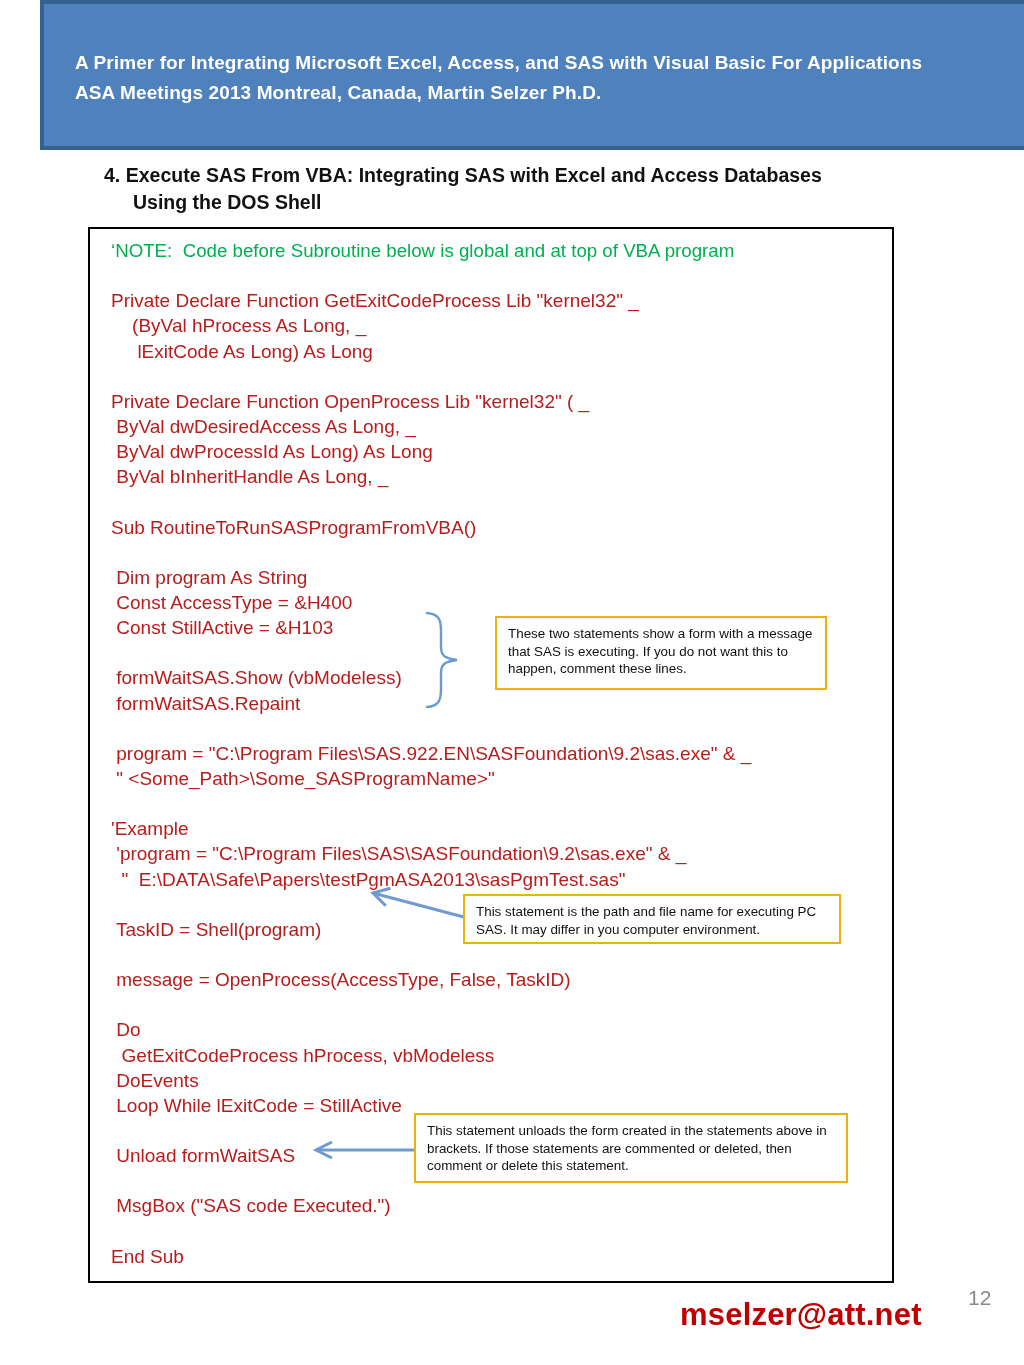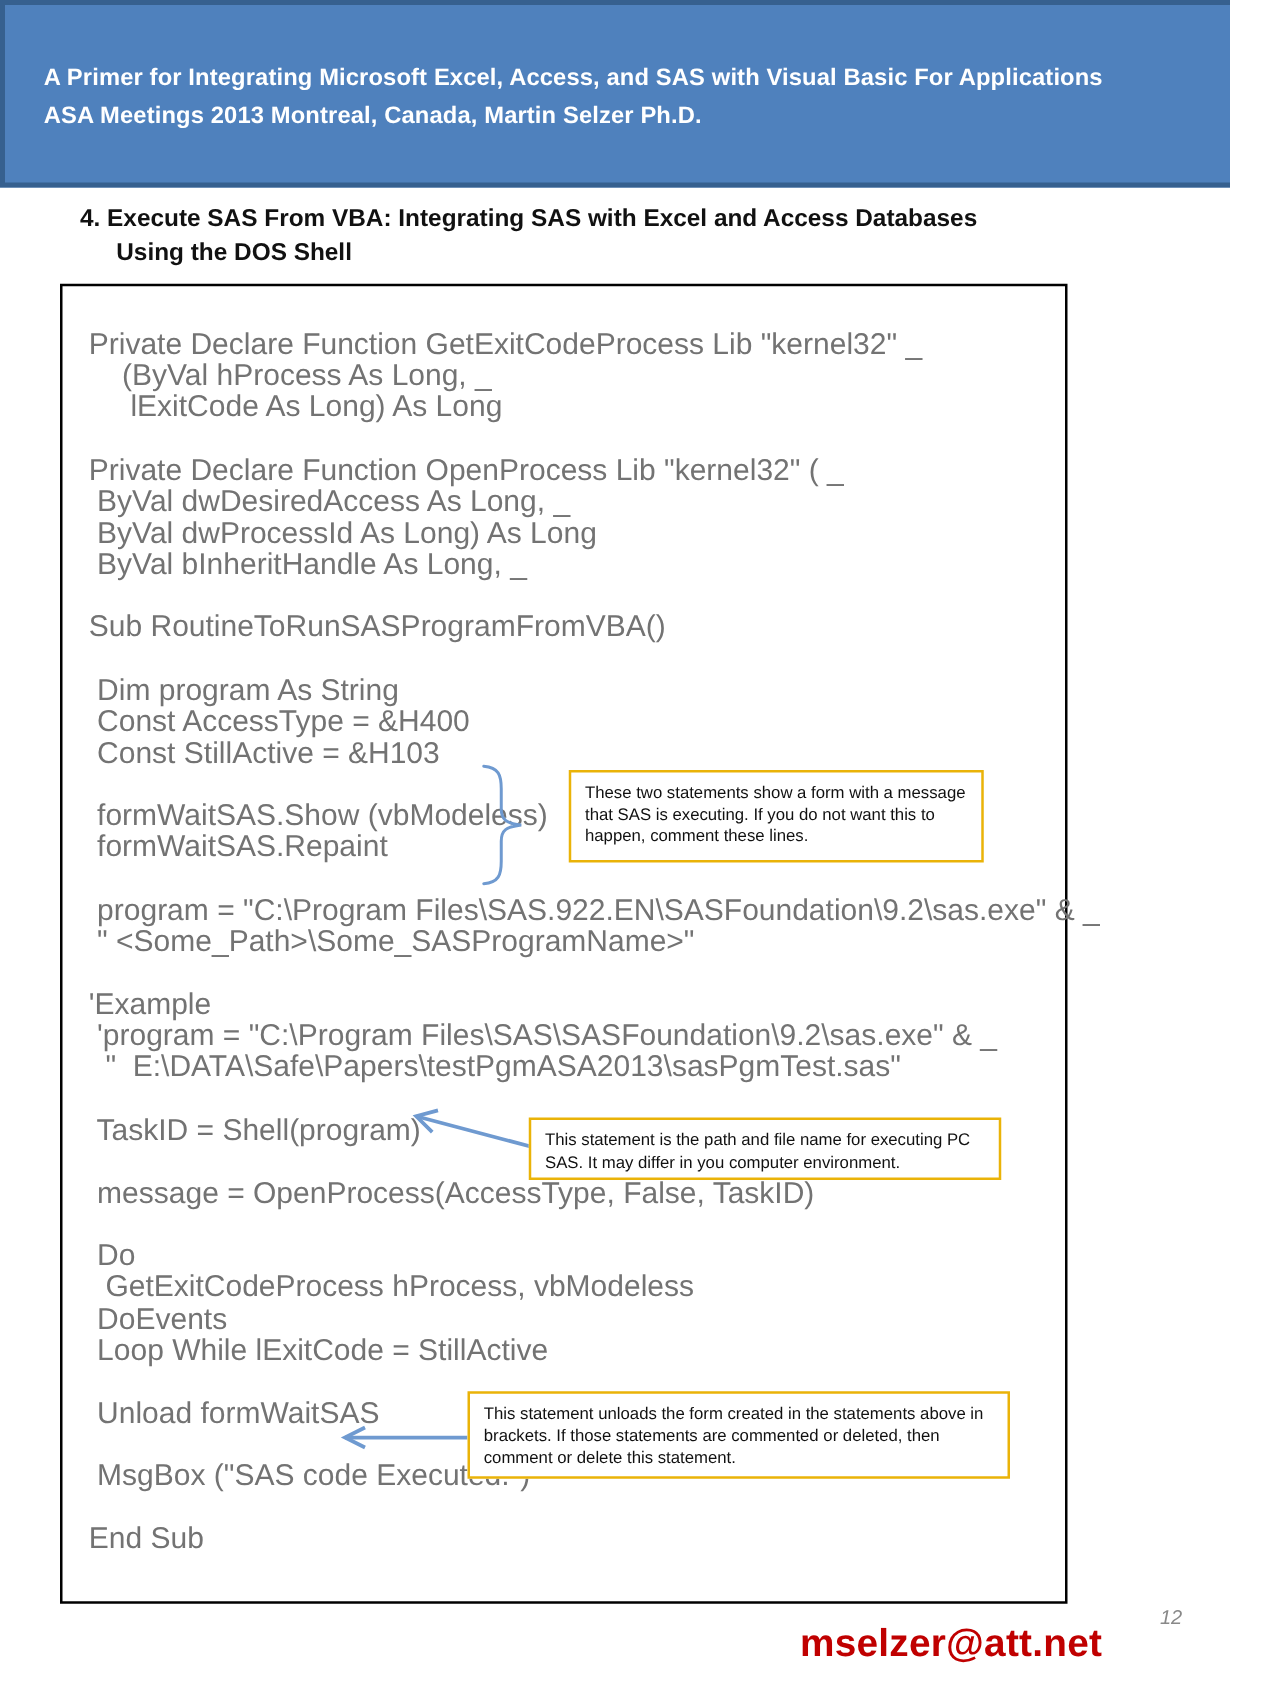--- a/index.html
+++ b/index.html
@@ -1,18 +1,18 @@
 <!DOCTYPE html>
 <html><head>
 <meta charset="utf-8">
 <style>
   html,body{margin:0;padding:0;background:#ffffff;}
   .slide{
     position:relative;width:984px;height:1365px;background:#ffffff;
-    font-family:"Liberation Sans",sans-serif;overflow:hidden;
+    font-family:"Liberation Sans",sans-serif;overflow:hidden;margin-left:40px;
   }
   
   .banner{
     position:absolute;left:0;top:0;width:1024px;height:150px;
     background:#4f81bd;border:4px solid #36608f;box-sizing:border-box;
     padding:44px 0 0 31px;
   }
   .banner-line{
     color:#ffffff;font-size:19px;font-weight:bold;line-height:30px;
     letter-spacing:.1px;
@@ -27,40 +27,40 @@
   .code-box{
     position:absolute;left:48px;top:227px;width:806px;height:1056px;
     background:#ffffff;border:2px solid #000000;box-sizing:border-box;
     padding:9px 8px 0 21px;
   }
   .code-note{
     color:#00b050;font-size:18.7px;line-height:25.15px;height:25.15px;
     white-space:pre;
   }
   .code-line{
-    color:#737373;font-size:24px;line-height:25.15px;height:25.15px;
+    color:#b91c1c;font-size:19px;line-height:25.15px;height:25.15px;
     white-space:pre;
   }
   
   .callout{
     position:absolute;background:#ffffff;border:2px solid #eab308;
     box-sizing:border-box;color:#111111;font-size:13.4px;line-height:17.6px;
     padding:7px 10px 6px 11px;
   }
   .callout-1{left:455px;top:616px;width:332px;height:74px;}
   .callout-2{left:423px;top:894px;width:378px;height:50px;}
   .callout-3{left:374px;top:1113px;width:434px;height:70px;}
   
   .shape{position:absolute;}
   .brace{left:384px;top:611px;}
   .arrow-diag{left:325px;top:884px;}
   .arrow-horiz{left:268px;top:1136px;}
   
   .page-number{
-    position:absolute;left:928px;top:1286px;color:#898989;font-size:16px;font-style:italic;
+    position:absolute;left:928px;top:1286px;color:#898989;font-size:21px;
   }
   .email{
     position:absolute;left:640px;top:1297px;width:250px;
     color:#c00000;font-size:31px;font-weight:600;
     letter-spacing:.2px;white-space:nowrap;
   }
 </style>
 </head>
 <body>
 
@@ -70,20 +70,21 @@
     <div class="banner-line">A Primer for Integrating Microsoft Excel, Access, and SAS with Visual Basic For Applications</div>
     <div class="banner-line">ASA Meetings 2013 Montreal, Canada, Martin Selzer Ph.D.</div>
   </header>
 
   <div class="heading">
     <div>4.  Execute SAS From VBA:  Integrating SAS with Excel and Access Databases</div>
     <div class="heading-line2">Using the DOS Shell</div>
   </div>
 
   <div class="code-box">
+    <div class="code-note">‘NOTE:  Code before Subroutine below is global and at top of VBA program</div>
     <div id="code-lines">
         <div class="code-line">&nbsp;</div>
         <div class="code-line">Private Declare Function GetExitCodeProcess Lib "kernel32" _</div>
         <div class="code-line">    (ByVal hProcess As Long, _</div>
         <div class="code-line">     lExitCode As Long) As Long</div>
         <div class="code-line">&nbsp;</div>
         <div class="code-line">Private Declare Function OpenProcess Lib "kernel32" ( _</div>
         <div class="code-line"> ByVal dwDesiredAccess As Long, _</div>
         <div class="code-line"> ByVal dwProcessId As Long) As Long</div>
         <div class="code-line"> ByVal bInheritHandle As Long, _</div>

